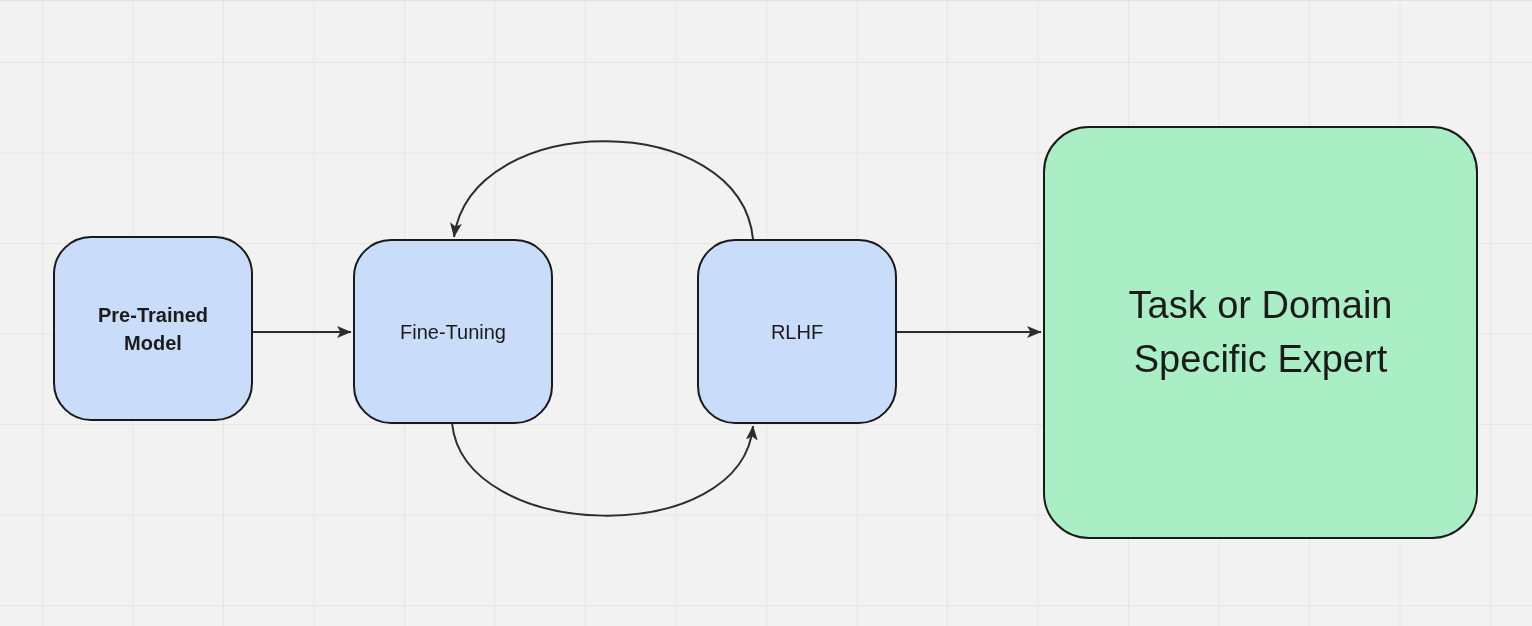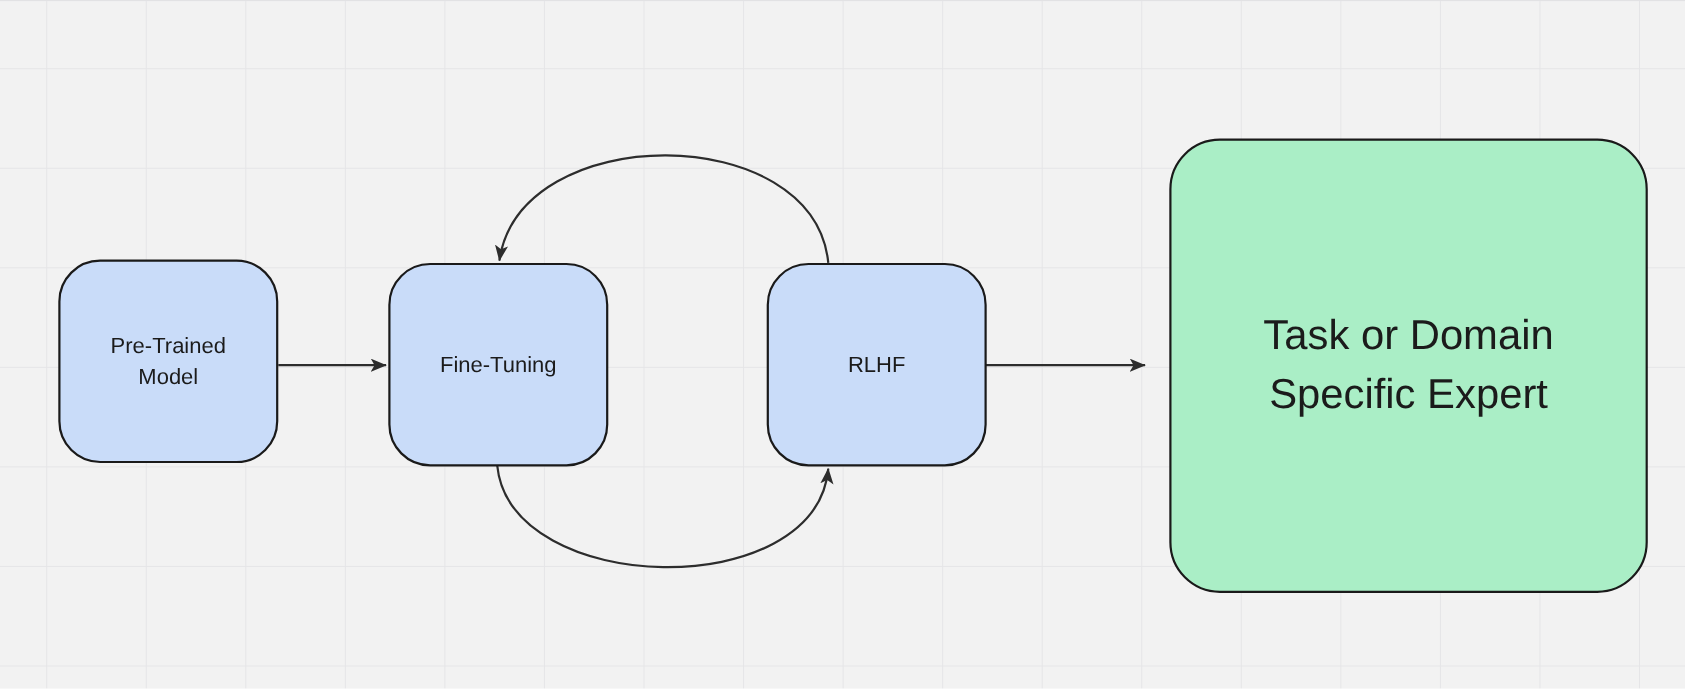--- a/index.html
+++ b/index.html
@@ -52,24 +52,24 @@
     line-height: 1.4;
     padding: 0 28px;
   }
   .node-lg {
     width: 435px; height: 413px;
     border-radius: 46px;
     font-size: 38px;
     line-height: 1.42;
     padding: 0 44px;
   }
-  .n1 { left: 53px;   top: 235px; }
+  .n1 { left: 53px;   top: 235px; font-weight: bold; }
   .n2 { left: 353px;  top: 238px; }
   .n3 { left: 653px;  top: 238px; margin-left: 44px; }
-  .n4 { left: 1043px; top: 125px; margin-left: 20px; }
+  .n4 { left: 1043px; top: 125px; }
 </style>
 </head>
 <body>
 
 <div class="canvas">
 
   <svg class="connectors" width="1532" height="626" viewBox="0 0 1532 626" xmlns="http://www.w3.org/2000/svg">
     <defs>
       <marker id="arrowhead" markerUnits="userSpaceOnUse" markerWidth="17" markerHeight="13" refX="14" refY="6" orient="auto">
         <path d="M0,0 L14.5,6 L0,12 L3.5,6 Z" fill="var(--arrow)"></path>

